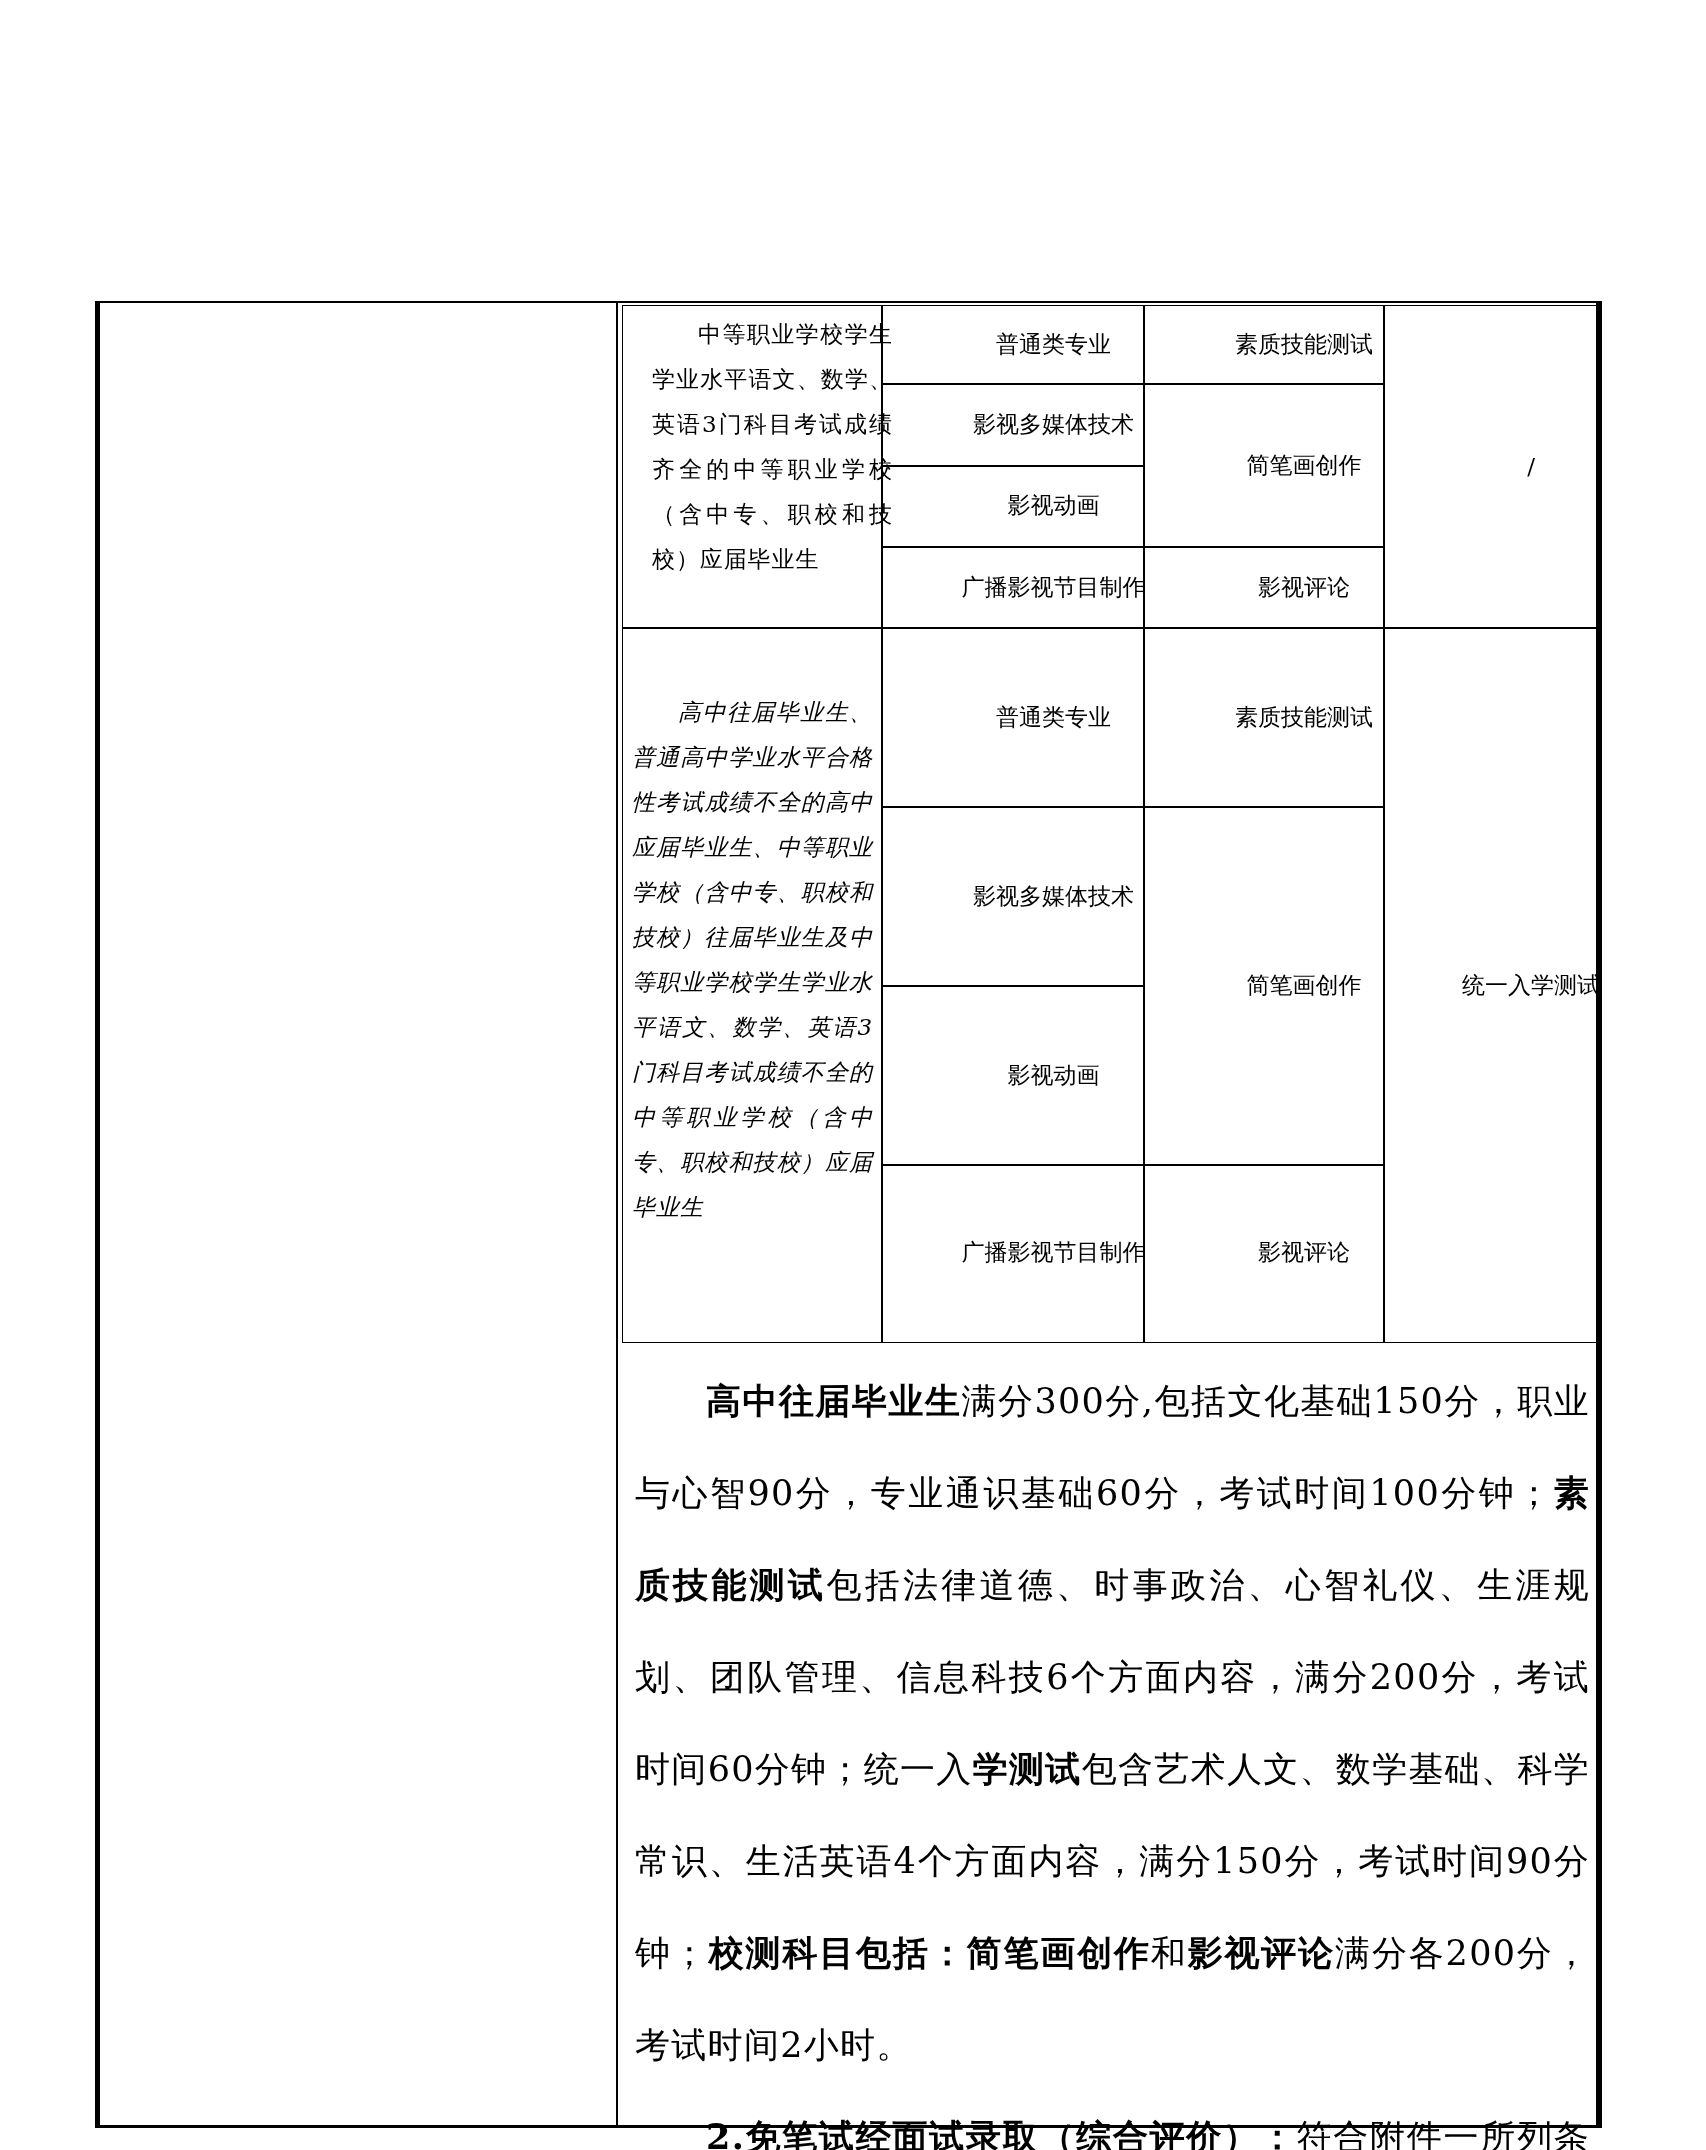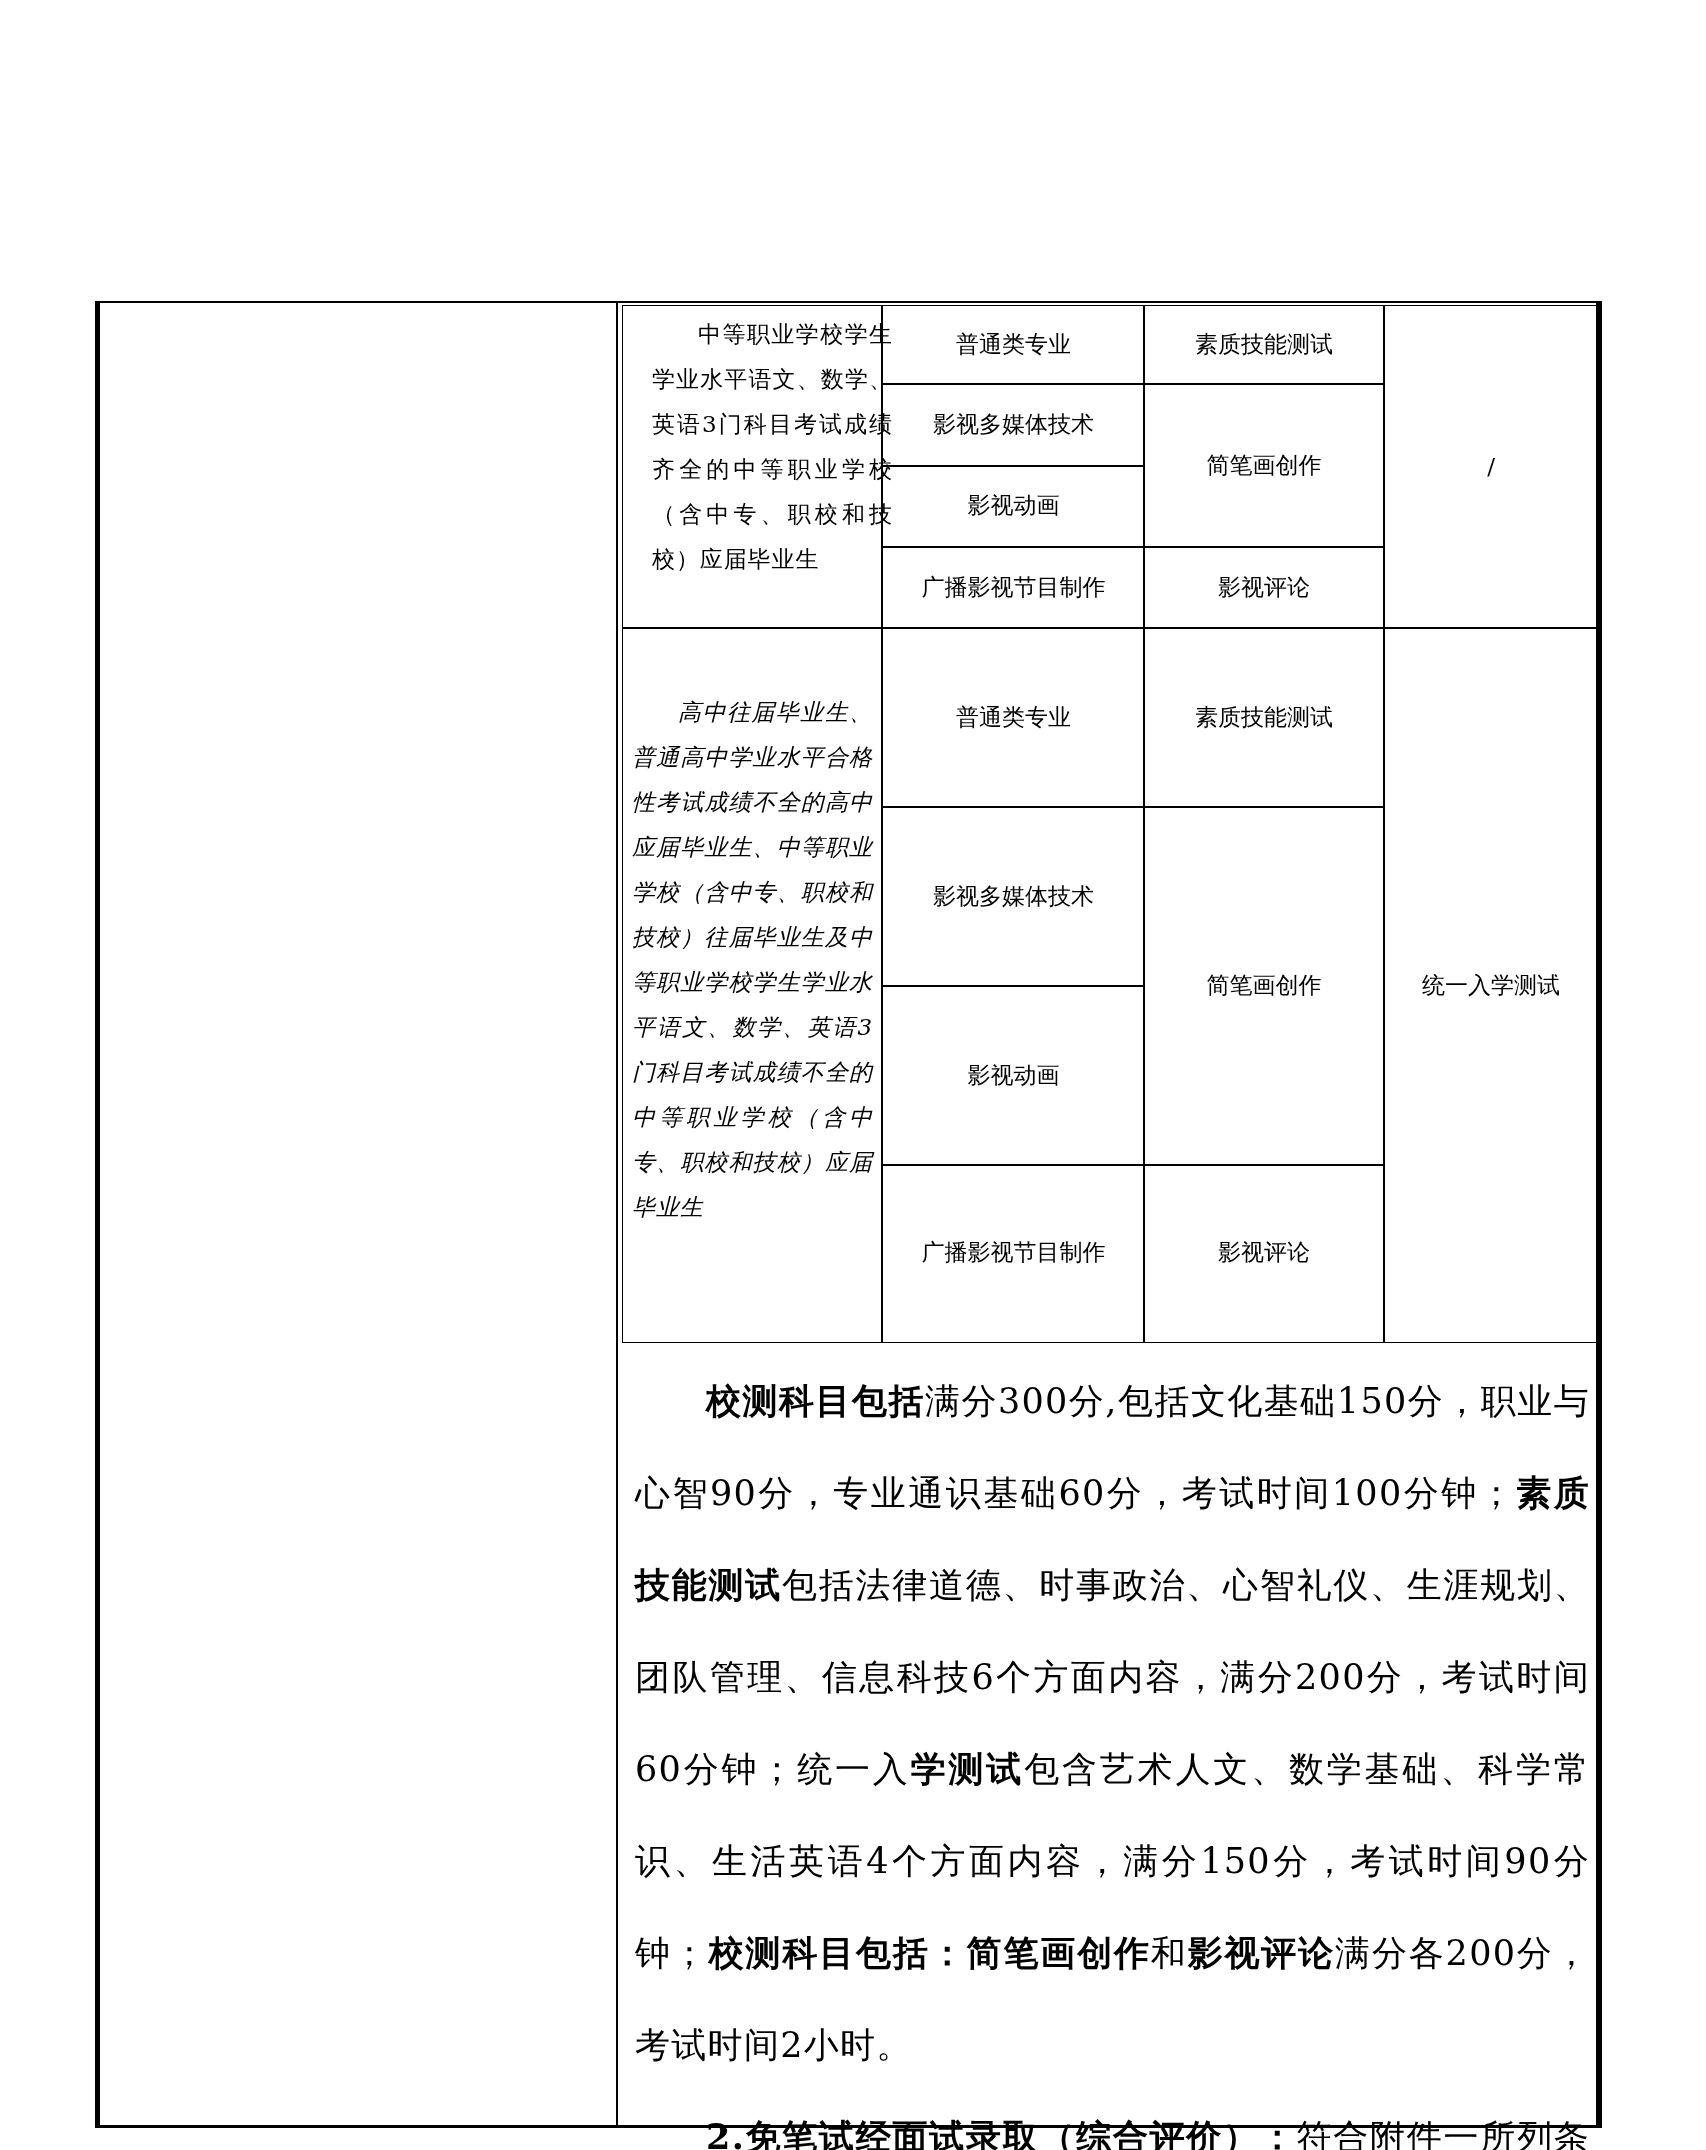--- a/index.html
+++ b/index.html
@@ -7,21 +7,21 @@
          font-family:"DejaVu Serif","Liberation Serif",serif; color:#000; }
   .outer { position:absolute; left:95px; top:301px; width:1507px; height:1827px;
            border-top:2.6px solid #000; border-left:5.2px solid #000; border-bottom:3.4px solid #000;
            border-right:6px solid #000; box-sizing:border-box; }
   .divider { position:absolute; left:616px; top:301px; width:1.7px; height:1827px; background:#000; }
   .inner { position:absolute; left:622px; top:305px; width:976px; height:1038px;
            border:1.7px solid #000; box-sizing:border-box; }
   .vline { position:absolute; width:1.7px; background:#000; }
   .hline { position:absolute; height:1.7px; background:#000; }
   .cell { position:absolute; display:flex; align-items:center; justify-content:center;
-          font-size:23px; text-align:center; line-height:1.2; }
+          font-size:23px; text-align:center; line-height:1.2;margin-left:40px; }
   .desc { position:absolute; font-size:23px; line-height:45px; text-align:justify;
           text-indent:46px; letter-spacing:0.9px; }
   .para { position:absolute; left:635px; top:1355px; width:955px; font-size:35px;
           line-height:92px; text-align:justify; letter-spacing:1.3px; }
   .para p { margin:0; text-indent:71px; }
   .b { font-weight:bold; }
 </style>
 </head>
 <body>
 
@@ -57,16 +57,16 @@
 <div class="cell" style="left:883px; top:629px; width:261px; height:177px;">普通类专业</div>
 <div class="cell" style="left:883px; top:808px; width:261px; height:177px;">影视多媒体技术</div>
 <div class="cell" style="left:883px; top:987px; width:261px; height:177px;">影视动画</div>
 <div class="cell" style="left:883px; top:1165px; width:261px; height:176px;">广播影视节目制作</div>
 <div class="cell" style="left:1145px; top:629px; width:238px; height:177px;">素质技能测试</div>
 <div class="cell" style="left:1145px; top:808px; width:238px; height:356px;">简笔画创作</div>
 <div class="cell" style="left:1145px; top:1165px; width:238px; height:176px;">影视评论</div>
 <div class="cell" style="left:1385px; top:629px; width:212px; height:713px;">统一入学测试</div>
 
 <div class="para">
-  <p><span class="b">校测科目包括</span><span>满分300分,包括文化基础150分，职业与心智90分，专业通识基础60分，考试时间100分钟；</span><span class="b">素质技能测试</span><span>包括法律道德、时事政治、心智礼仪、生涯规划、团队管理、信息科技6个方面内容，满分200分，考试时间60分钟；统一入</span><span class="b">学测试</span><span>包含艺术人文、数学基础、科学常识、生活英语4个方面内容，满分150分，考试时间90分钟；</span><span class="b">校测科目包括：简笔画创作</span><span>和</span><span class="b">影视评论</span><span>满分各200分，考试时间2小时。</span></p>
+  <p><span class="b">高中往届毕业生</span><span>满分300分,包括文化基础150分，职业与心智90分，专业通识基础60分，考试时间100分钟；</span><span class="b">素质技能测试</span><span>包括法律道德、时事政治、心智礼仪、生涯规划、团队管理、信息科技6个方面内容，满分200分，考试时间60分钟；统一入</span><span class="b">学测试</span><span>包含艺术人文、数学基础、科学常识、生活英语4个方面内容，满分150分，考试时间90分钟；</span><span class="b">校测科目包括：简笔画创作</span><span>和</span><span class="b">影视评论</span><span>满分各200分，考试时间2小时。</span></p>
   <p><span class="b">2.免笔试经面试录取（综合评价）：</span><span>符合附件一所列条件之一的考生可申请免笔试经面试入学。考生</span></p>
 </div>
 
 
 </body></html>

